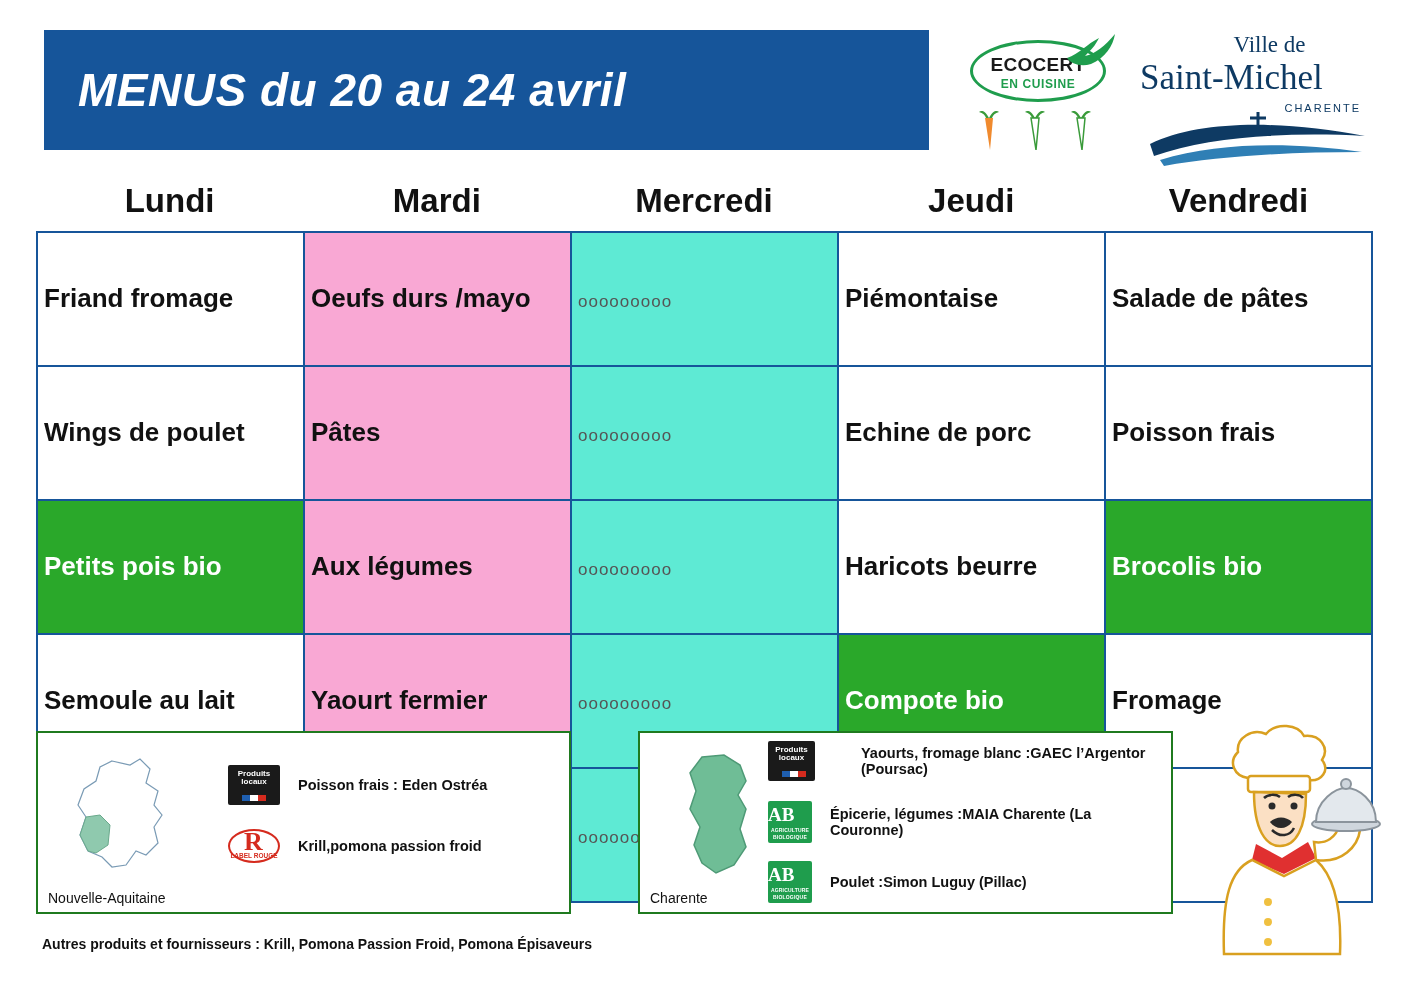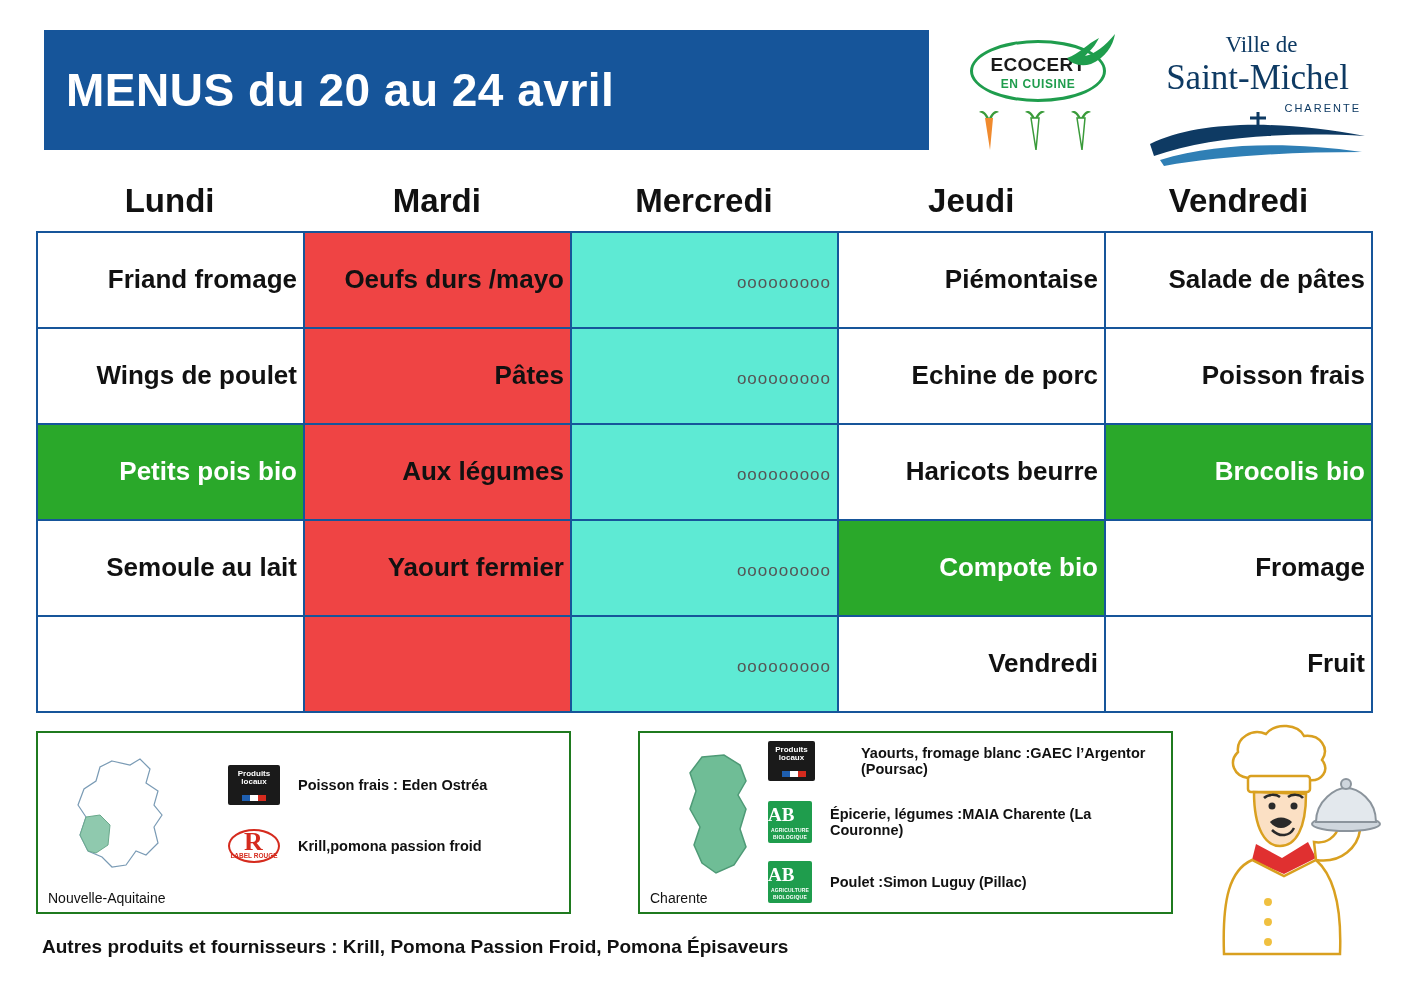--- a/index.html
+++ b/index.html
@@ -25,21 +25,22 @@
     height: 120px;
     background: #16559a;
     display: flex;
     align-items: center;
   }
   .header-title {
     color: #ffffff;
     font-size: 46px;
     font-weight: bold;
     letter-spacing: 0.5px;
-    margin-left: 22px;
+    margin-left: 34px;
+    font-style: italic;
   }
 
   
   .ecocert {
     position: absolute;
     left: 965px;
     top: 32px;
     width: 150px;
     height: 120px;
   }
@@ -92,34 +93,34 @@
   
   .ville {
     position: absolute;
     left: 1140px;
     top: 26px;
     width: 235px;
     height: 130px;
   }
   .ville-line1 {
     position: absolute;
-    left: 4px;
+    left: 12px;
     top: 6px;
     width: 235px;
     text-align: center;
     font-size: 23px;
     color: #0e3a63;
     font-family: "Liberation Serif", serif;
   }
   .ville-line2 {
     position: absolute;
     left: 0;
     top: 32px;
     width: 235px;
-    text-align: center;
+    text-align: left;
     font-size: 35px;
     color: #0e3a63;
     font-family: "Liberation Serif", serif;
   }
   .ville-line3 {
     position: absolute;
     left: 0;
     top: 76px;
     width: 235px;
     text-align: right;
@@ -158,30 +159,30 @@
     position: absolute;
     left: 36px;
     top: 231px;
     width: 1337px;
     border-collapse: collapse;
     table-layout: fixed;
   }
   .menu-table td {
     border: 2px solid #16559a;
     height: 94px;
-    text-align: right;
+    text-align: left;
     vertical-align: middle;
     font-size: 26px;
     font-weight: bold;
     color: #111111;
-    padding: 0 6px;
+    padding: 19px 6px;
     line-height: 1.15;
   }
   td.c-white { background: #ffffff; }
-  td.c-yellow { background: #ef4444; }
+  td.c-yellow { background: #f9a8d4; }
   td.c-grey { background: #5eead4; }
   td.c-green { background: #2aa82a; color: #ffffff; }
   td.c-grey .dots {
     font-size: 17px;
     letter-spacing: 1px;
     color: #555555;
     font-weight: normal;
   }
 
   
@@ -321,21 +322,21 @@
     font-weight: bold;
     color: #ffffff;
     line-height: 1.3;
     letter-spacing: 0.2px;
   }
 
   .footer-note {
     position: absolute;
     left: 42px;
     top: 936px;
-    font-size: 19px;
+    font-size: 14px;
     font-weight: bold;
     color: #111111;
   }
 
   
   .chef {
     position: absolute;
     left: 1190px;
     top: 718px;
     width: 200px;

